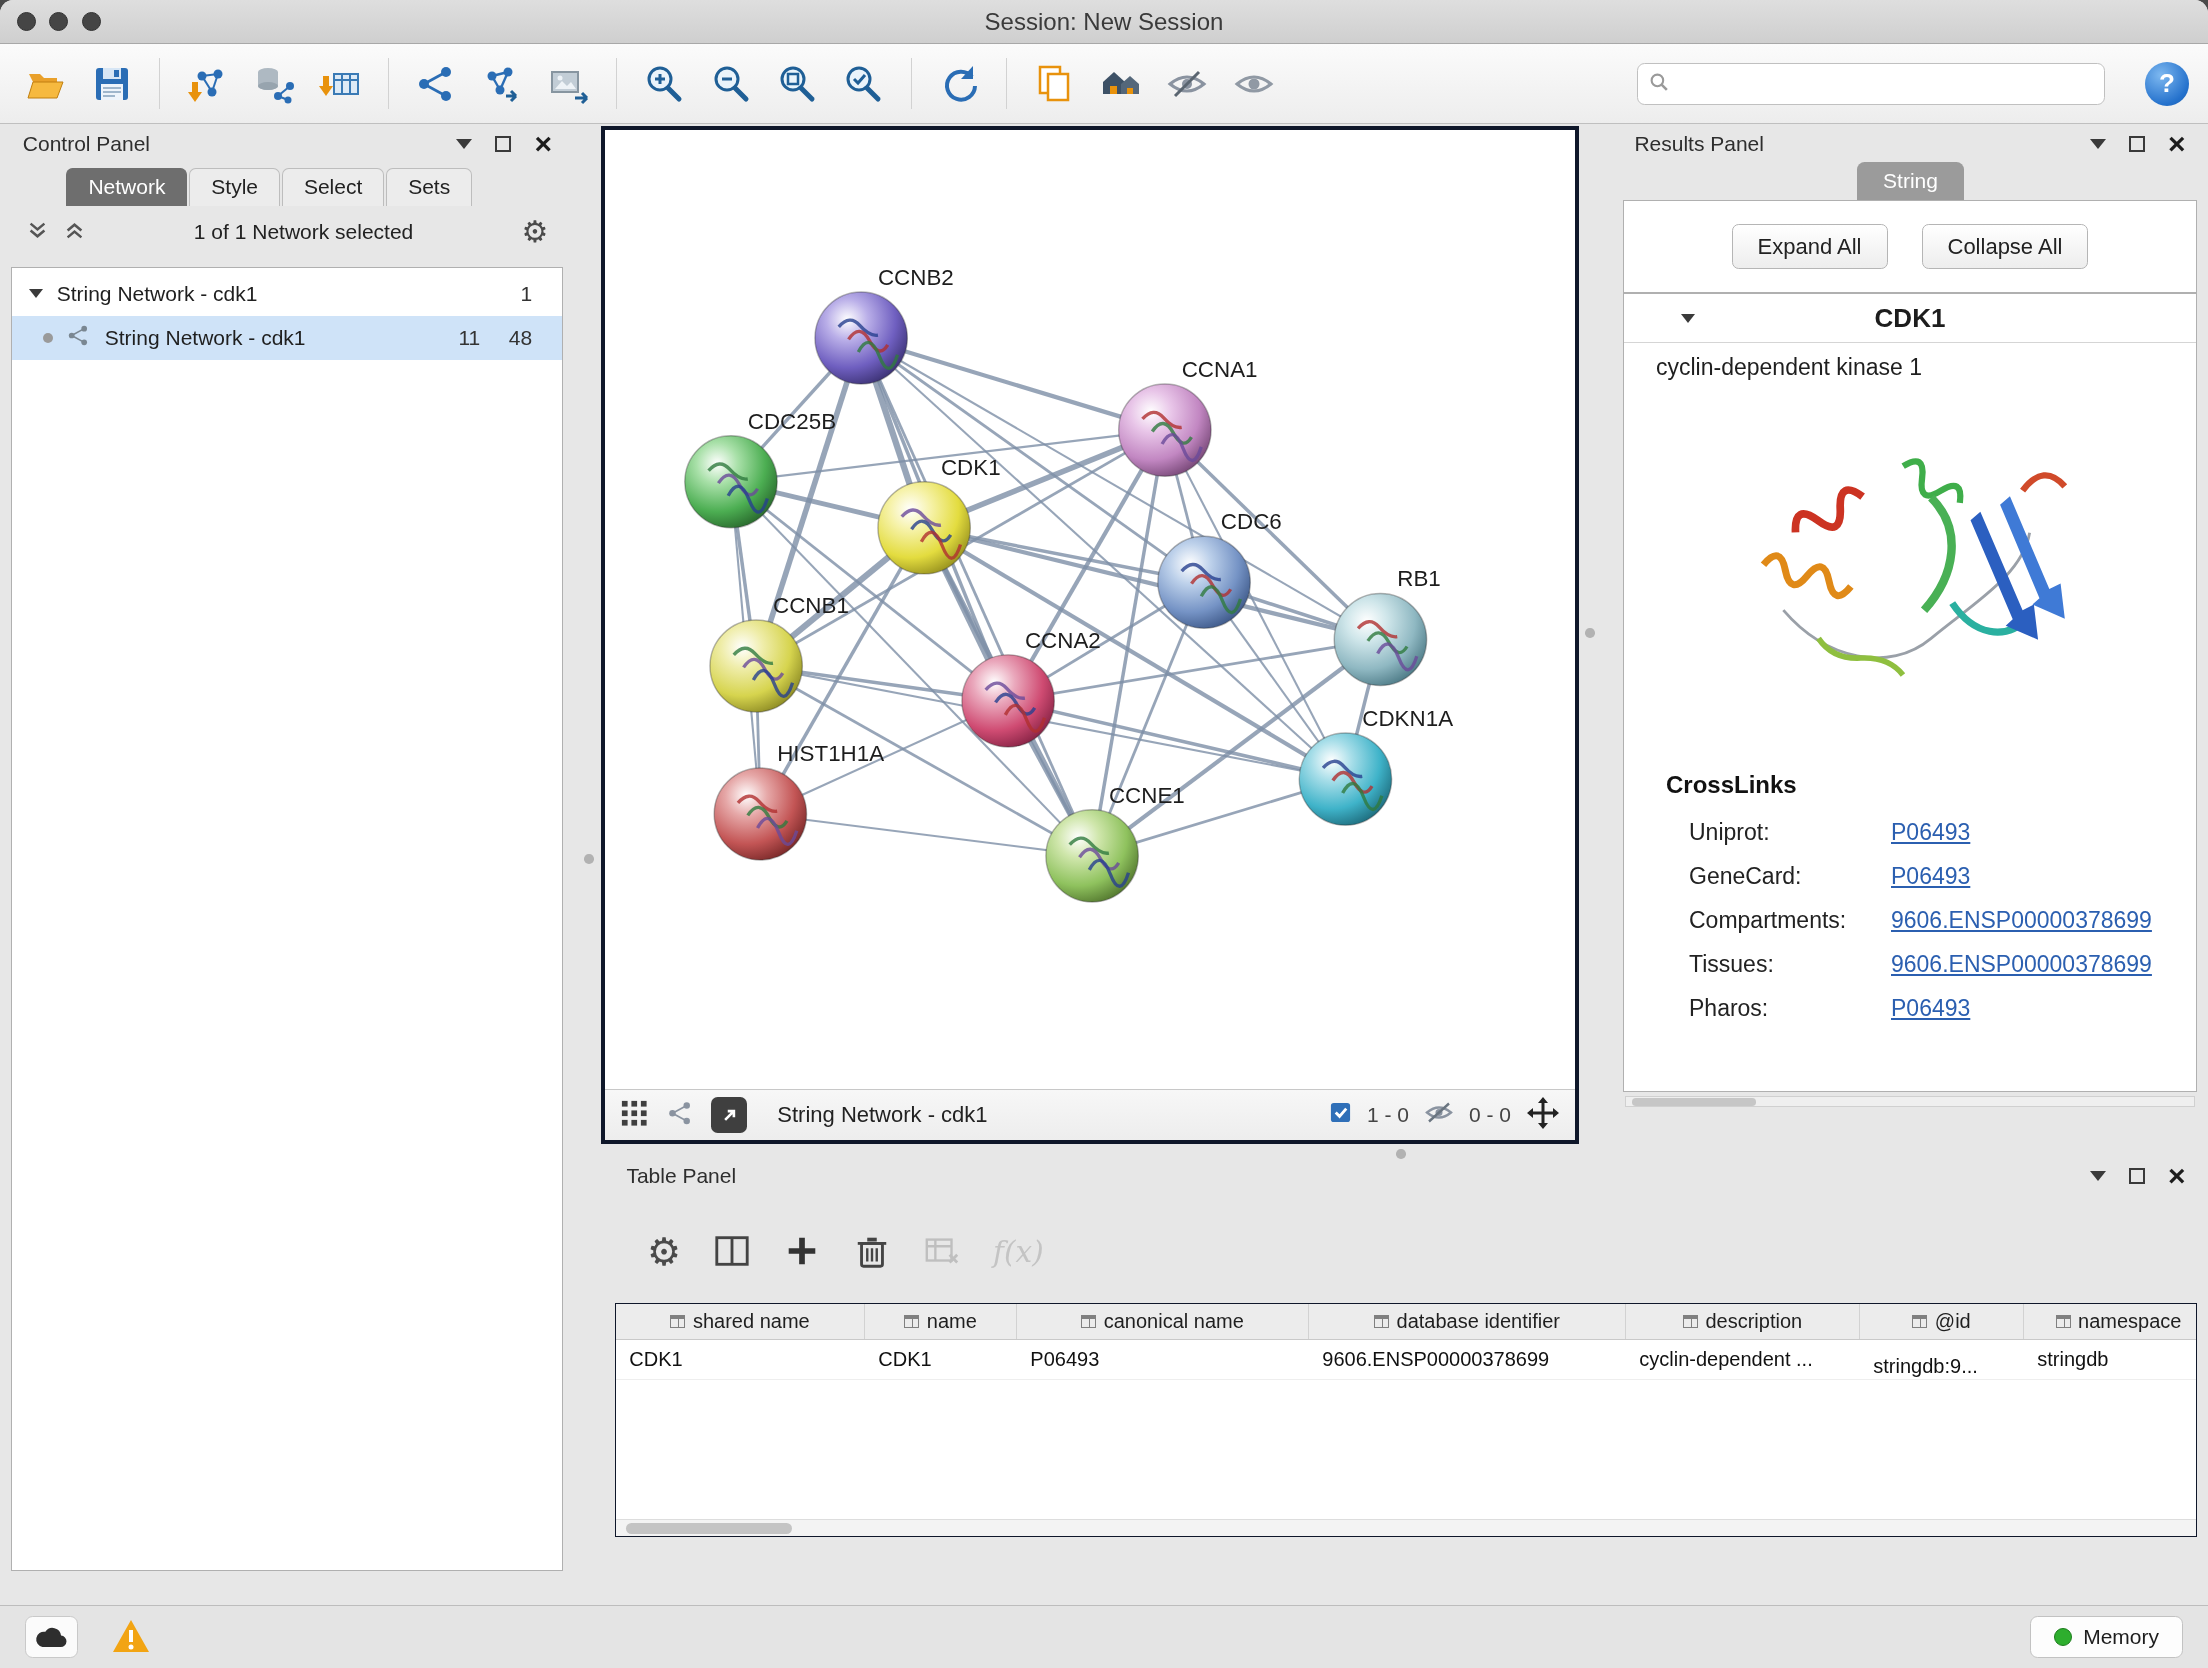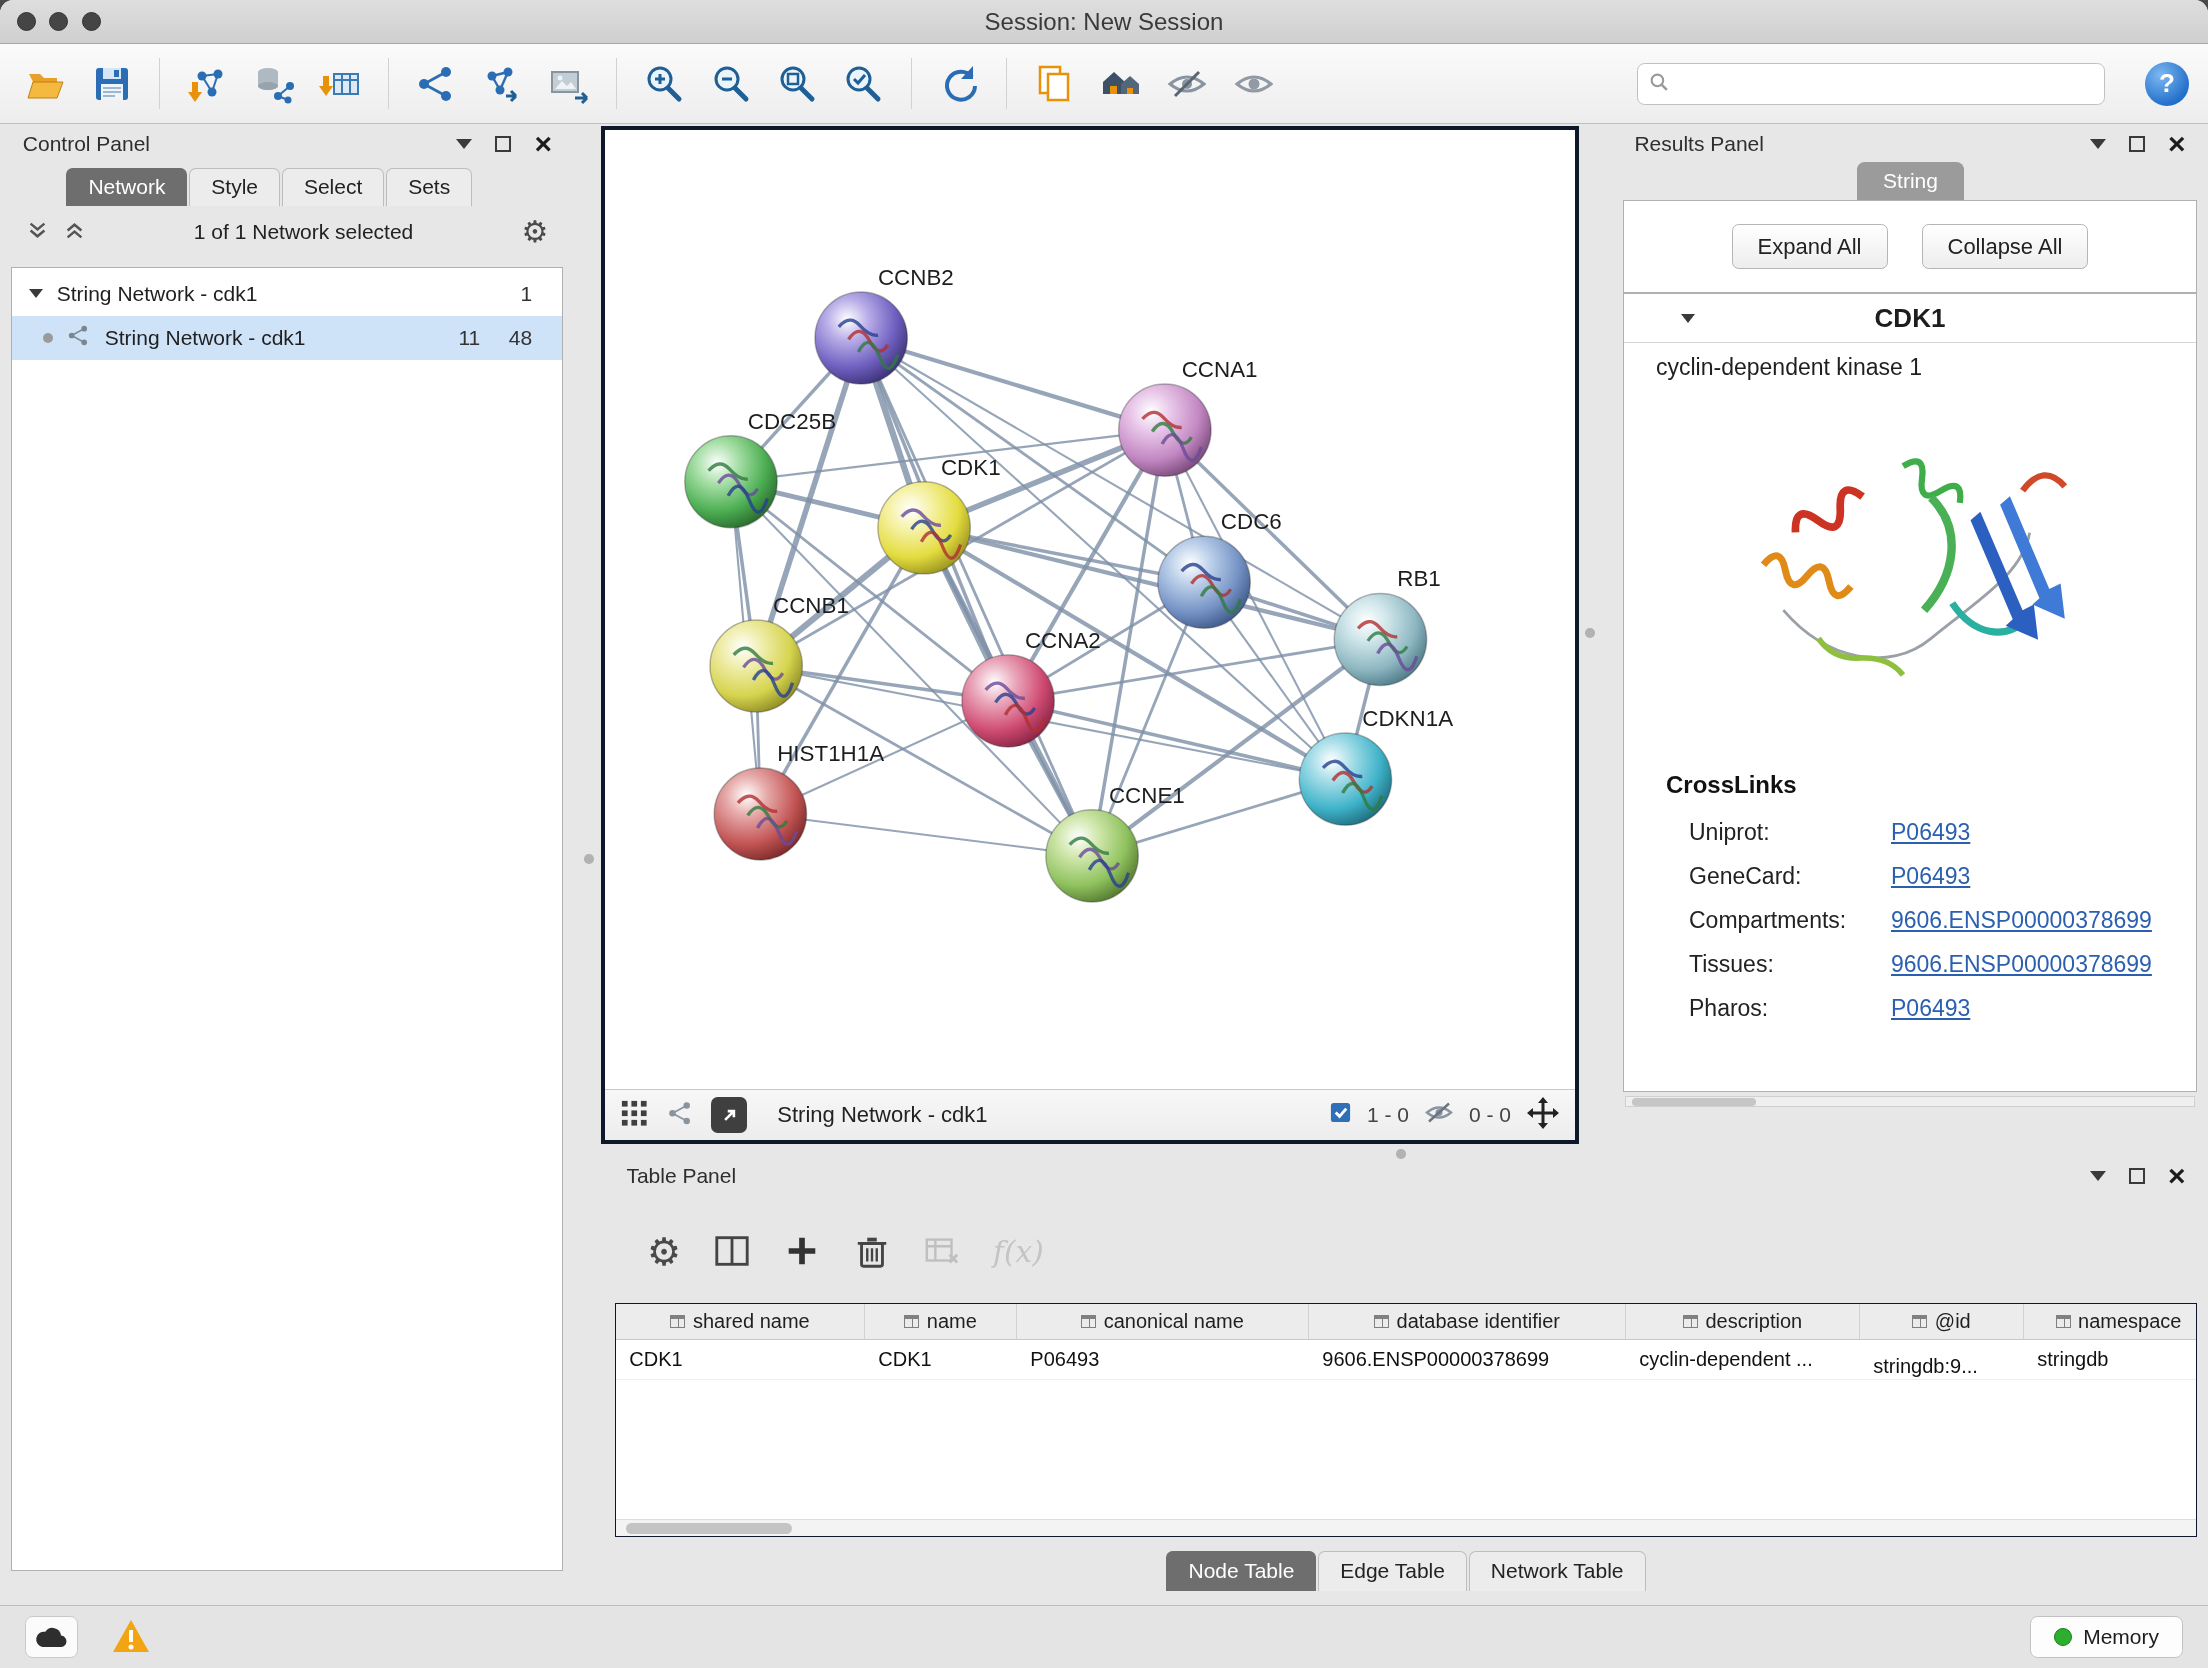--- a/index.html
+++ b/index.html
@@ -720,25 +720,20 @@
           <div class="td" style="width: 292px;">P06493</div>
           <div class="td" style="width: 317px;">9606.ENSP00000378699</div>
           <div class="td" style="width: 234px;">cyclin-dependent ...</div>
           <div class="td" style="width: 164px; margin-top: 14px;">stringdb:9...</div>
           <div class="td" style="width: 190px;">stringdb</div>
         </div>
       <div class="tp-hscroll">
           <div class="tp-hthumb"></div>
         </div>
     </div>
-    <div class="tp-tabs">
-      <span class="tab active">Node Table</span>
-      <span class="tab">Edge Table</span>
-      <span class="tab">Network Table</span>
-    </div>
   </div>
 
   <span class="dot" style="left:584px; top:854px;"></span>
   <span class="dot" style="left:1585px; top:628px;"></span>
   <span class="dot" style="left:1396px; top:1149px;"></span>
 
   <div class="statusbar">
     <span class="sb-btn">
         <svg width="38" height="27" viewBox="0 0 40 28">
           <path d="M10 24h19a6 6 0 0 0 .5-12A9 9 0 0 0 13 8a7.5 7.5 0 0 0-3 16z" fill="#2e2e2e"></path>

